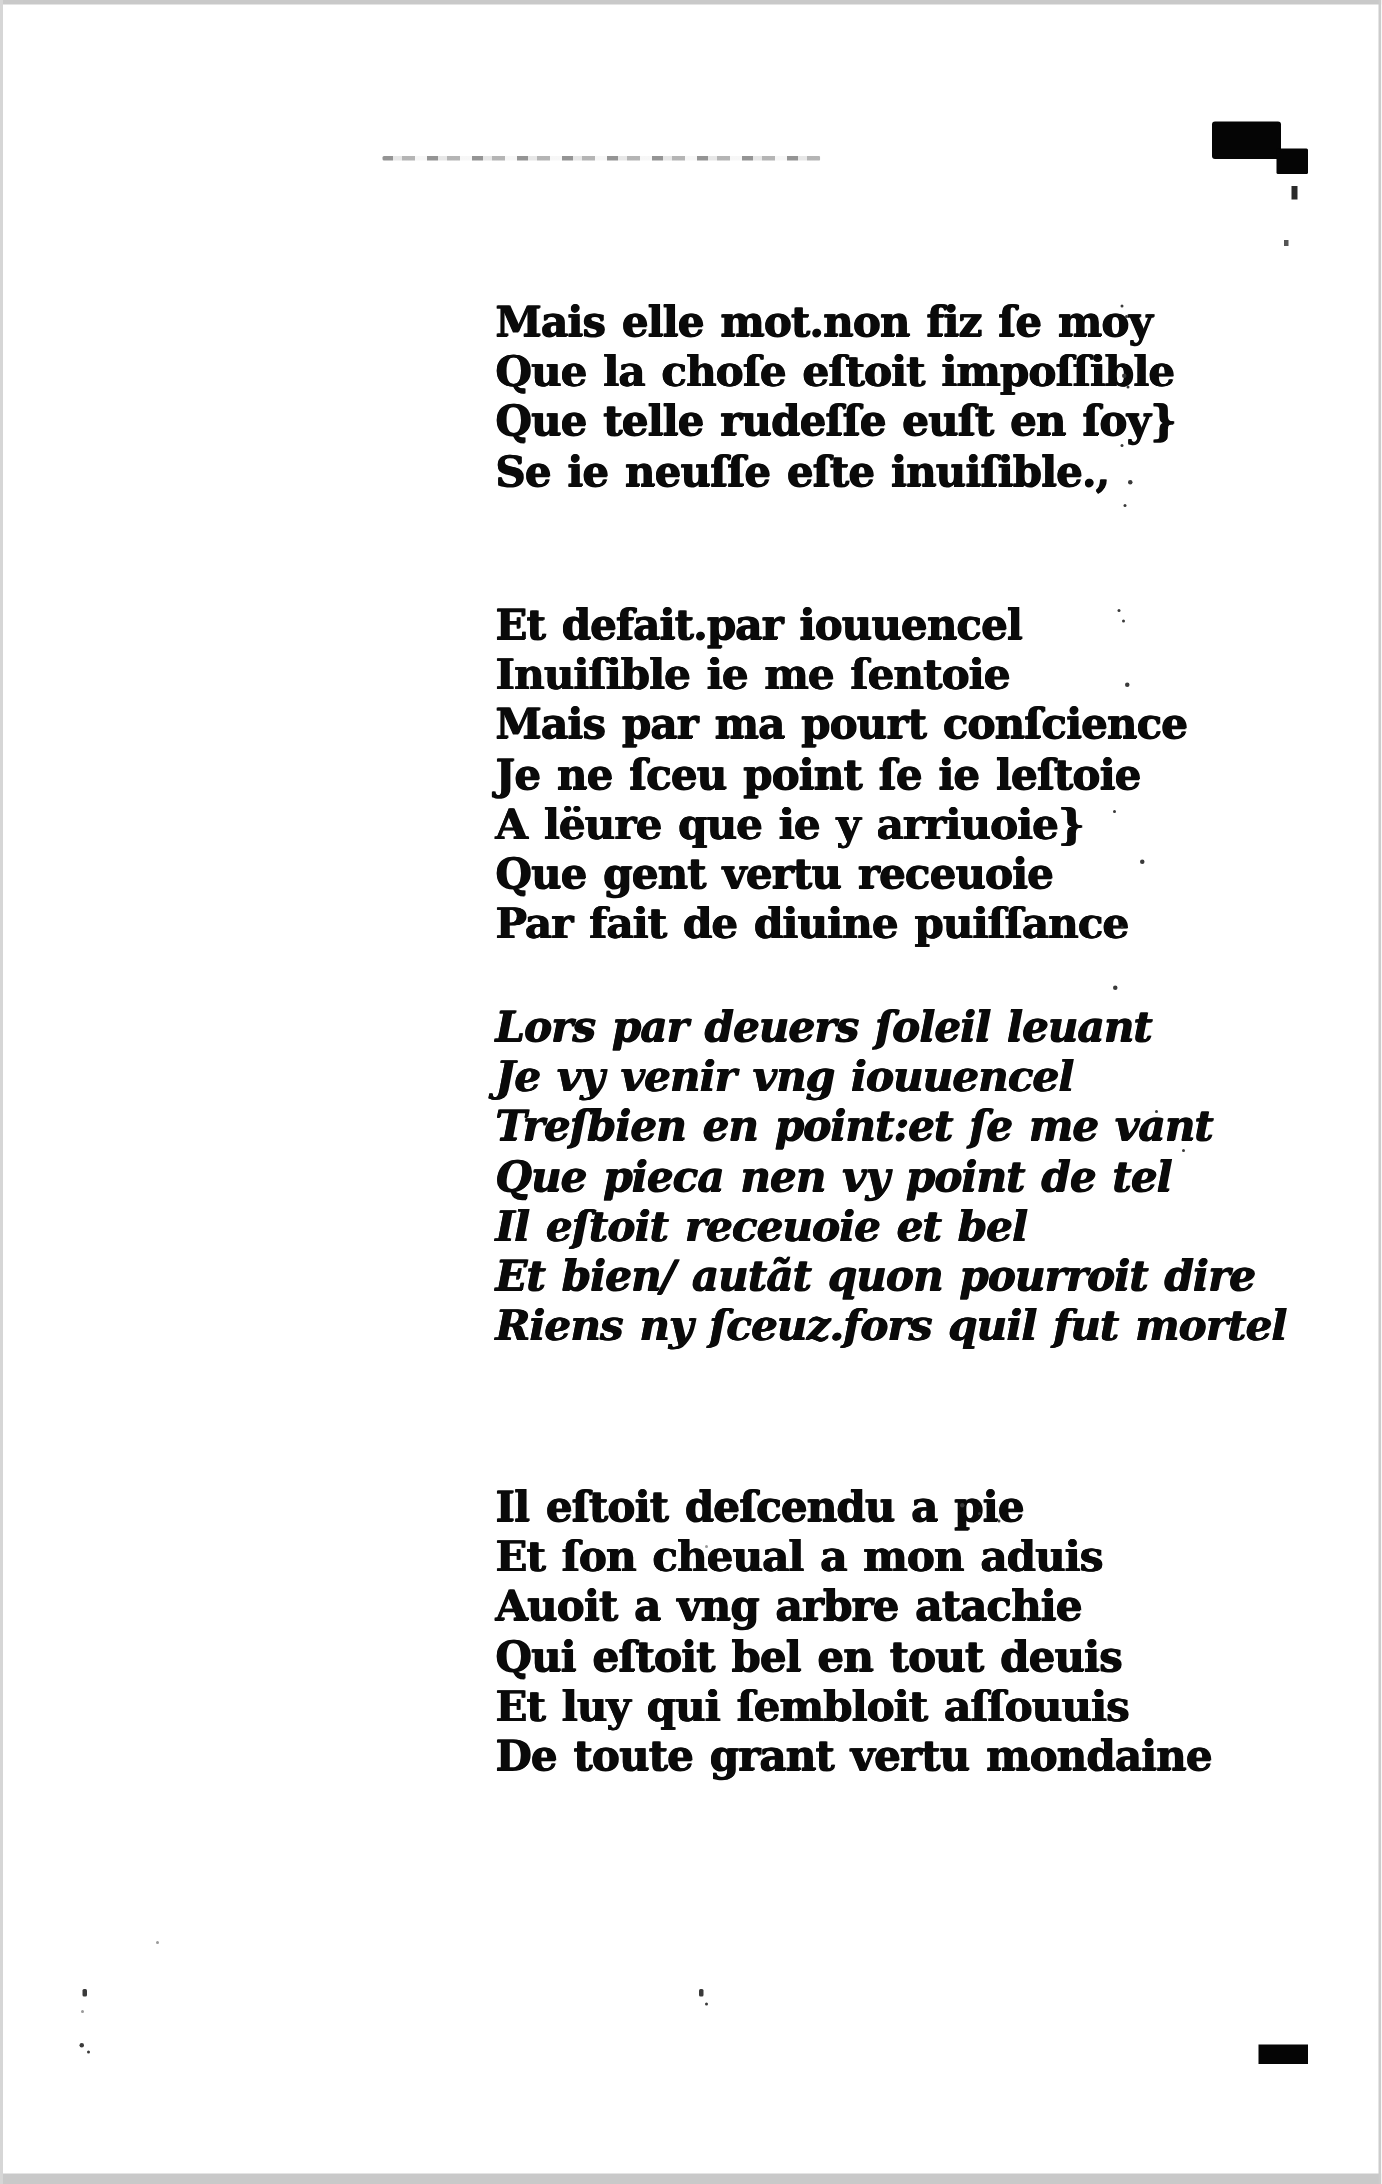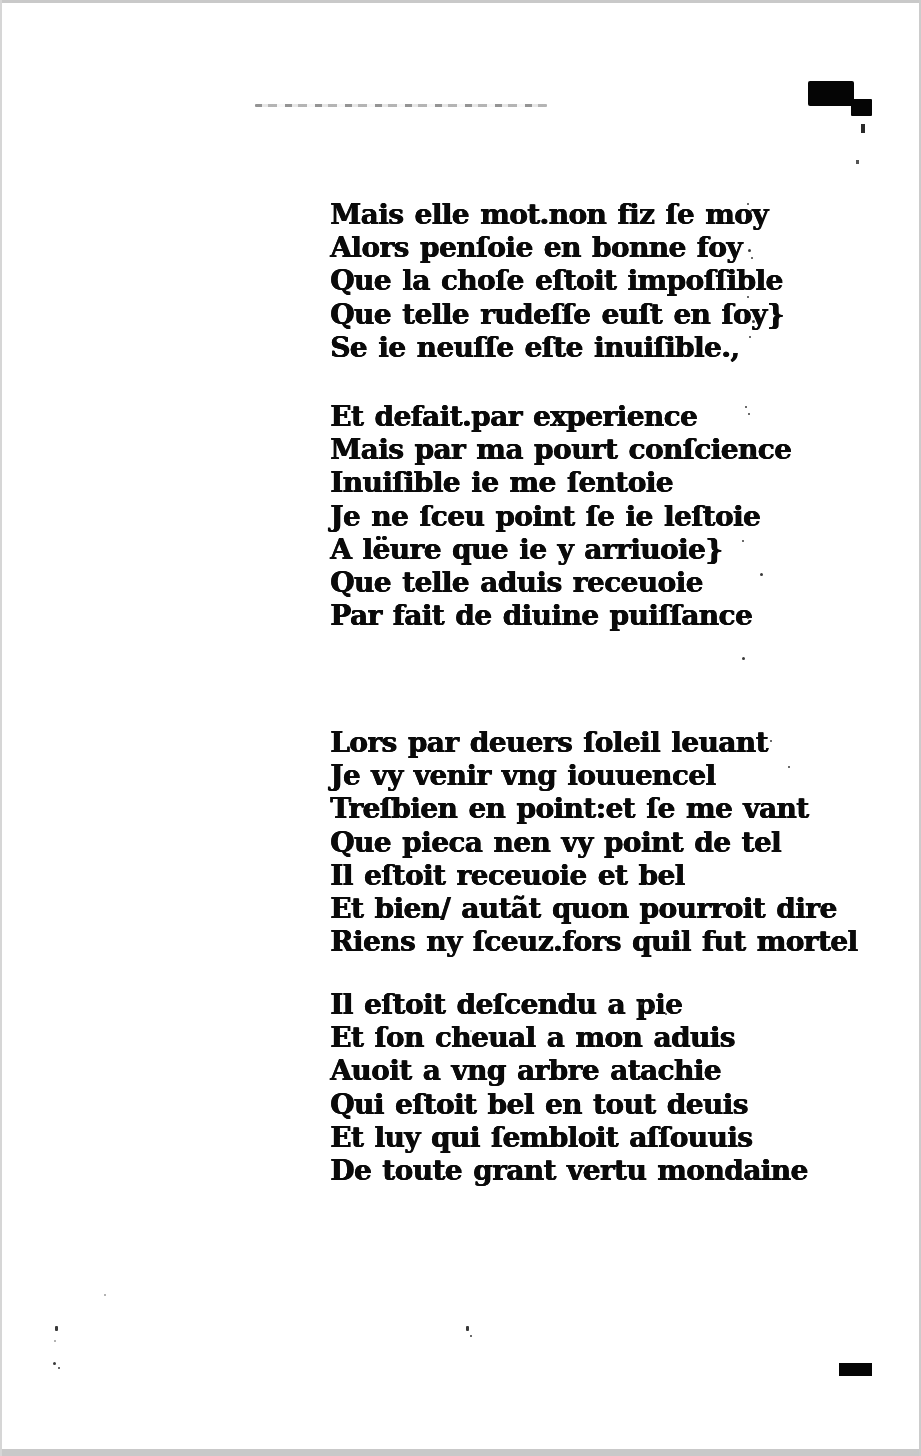--- a/index.html
+++ b/index.html
@@ -47,21 +47,21 @@
     font-size: 28px;
     font-weight: bold;
     line-height: 33.2px;
     letter-spacing: -0.6px;
     word-spacing: 2px;
     white-space: nowrap;
     text-shadow: 0.7px 0 0 currentColor, 0 0.4px 0 currentColor;
   }
   .stanza-1 { top: 198px; }
   .stanza-2 { top: 400px; }
-  .stanza-3 { top: 726px; }
+  .stanza-3 { top: 668px; font-style: italic; }
   .stanza-4 { top: 988px; }
   .verse-line { height: 33.2px; }
 
   
   .speck { position:absolute; background:#3a3a3a; border-radius:50%; }
   .speck.s2 { width:2px; height:2px; }
   .speck.s3 { width:3px; height:3px; }
   .speck.s4 { width:3px; height:5px; border-radius:1px; }
   .speck.light { background:#9a9a9a; }
 </style>
@@ -79,33 +79,32 @@
 
   <div class="blot-main"></div>
   <div class="blot-side"></div>
   <div class="blot-dot-a"></div>
   <div class="blot-dot-b"></div>
 
   <div class="bar-bottom"></div>
 
   <div class="stanza stanza-1">
     <div class="verse-line">Mais elle mot.non fiz ſe moy</div>
-    <div class="verse-line">Alors penſoie en bonne foy</div>
     <div class="verse-line">Que la choſe eſtoit impoſſible</div>
     <div class="verse-line">Que telle rudeſſe euſt en ſoy}</div>
     <div class="verse-line">Se ie neuſſe eſte inuiſible.,</div>
   </div>
 
   <div class="stanza stanza-2">
-    <div class="verse-line">Et defait.par experience</div>
+    <div class="verse-line">Et defait.par iouuencel</div>
+    <div class="verse-line">Inuiſible ie me ſentoie</div>
     <div class="verse-line">Mais par ma pourt conſcience</div>
-    <div class="verse-line">Inuiſible ie me ſentoie</div>
     <div class="verse-line">Je ne ſceu point ſe ie leſtoie</div>
     <div class="verse-line">A lëure que ie y arriuoie}</div>
-    <div class="verse-line">Que telle aduis receuoie</div>
+    <div class="verse-line">Que gent vertu receuoie</div>
     <div class="verse-line">Par fait de diuine puiſſance</div>
   </div>
 
   <div class="stanza stanza-3">
     <div class="verse-line">Lors par deuers ſoleil leuant</div>
     <div class="verse-line">Je vy venir vng iouuencel</div>
     <div class="verse-line">Treſbien en point:et ſe me vant</div>
     <div class="verse-line">Que pieca nen vy point de tel</div>
     <div class="verse-line">Il eſtoit receuoie et bel</div>
     <div class="verse-line">Et bien/ autãt quon pourroit dire</div>

